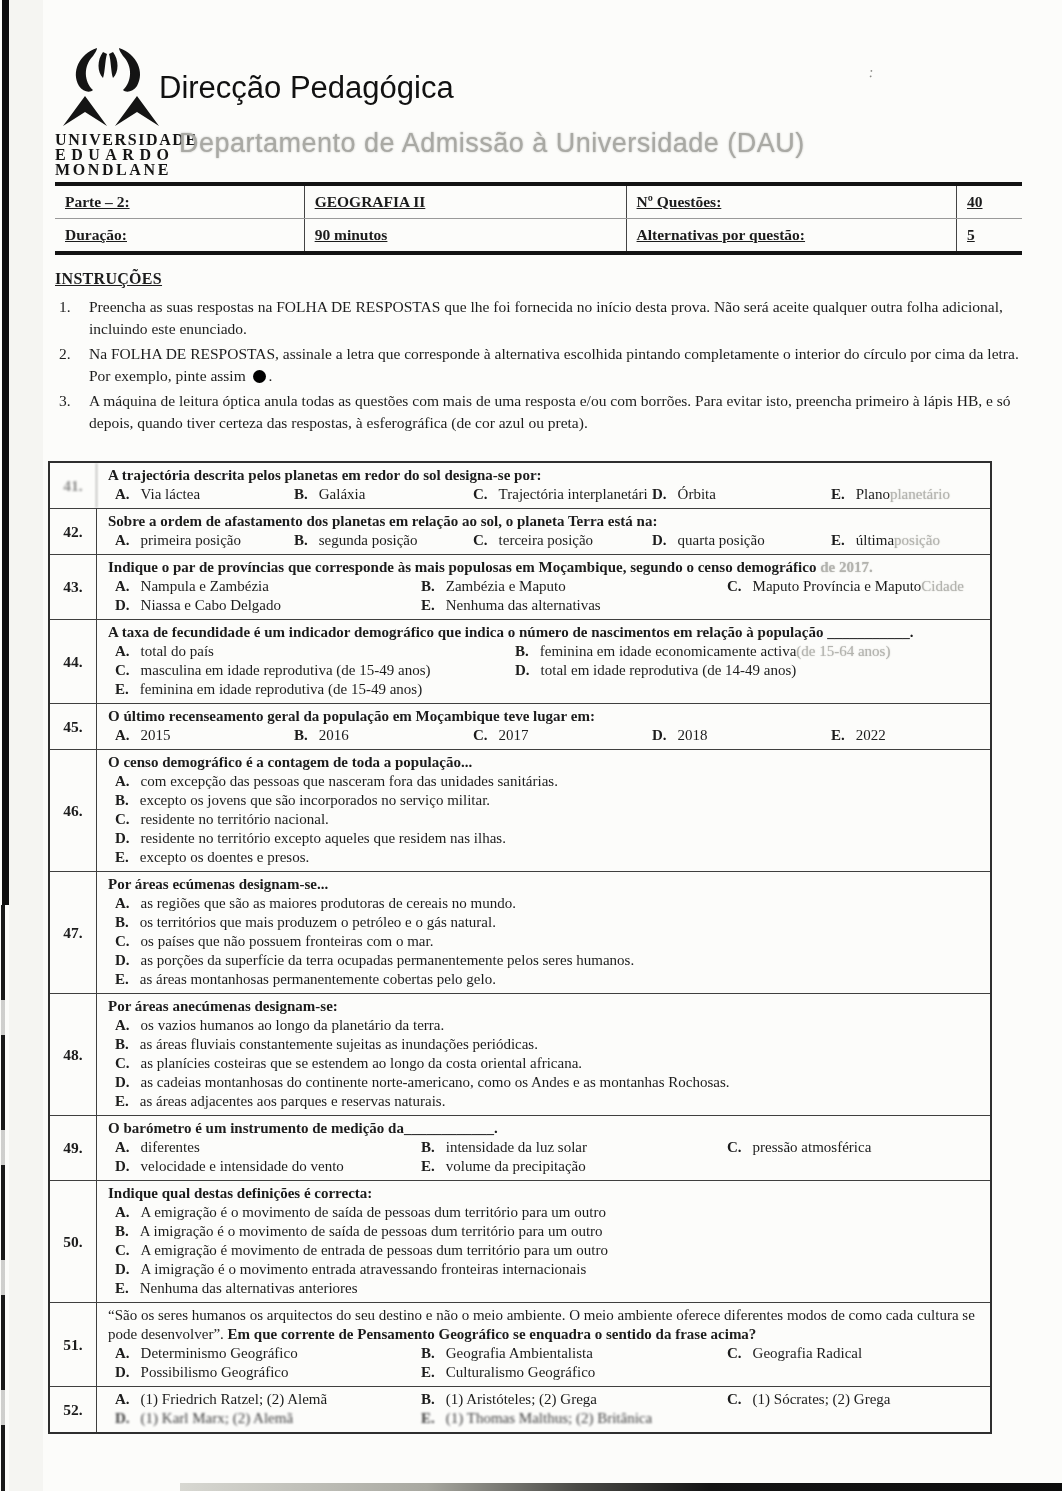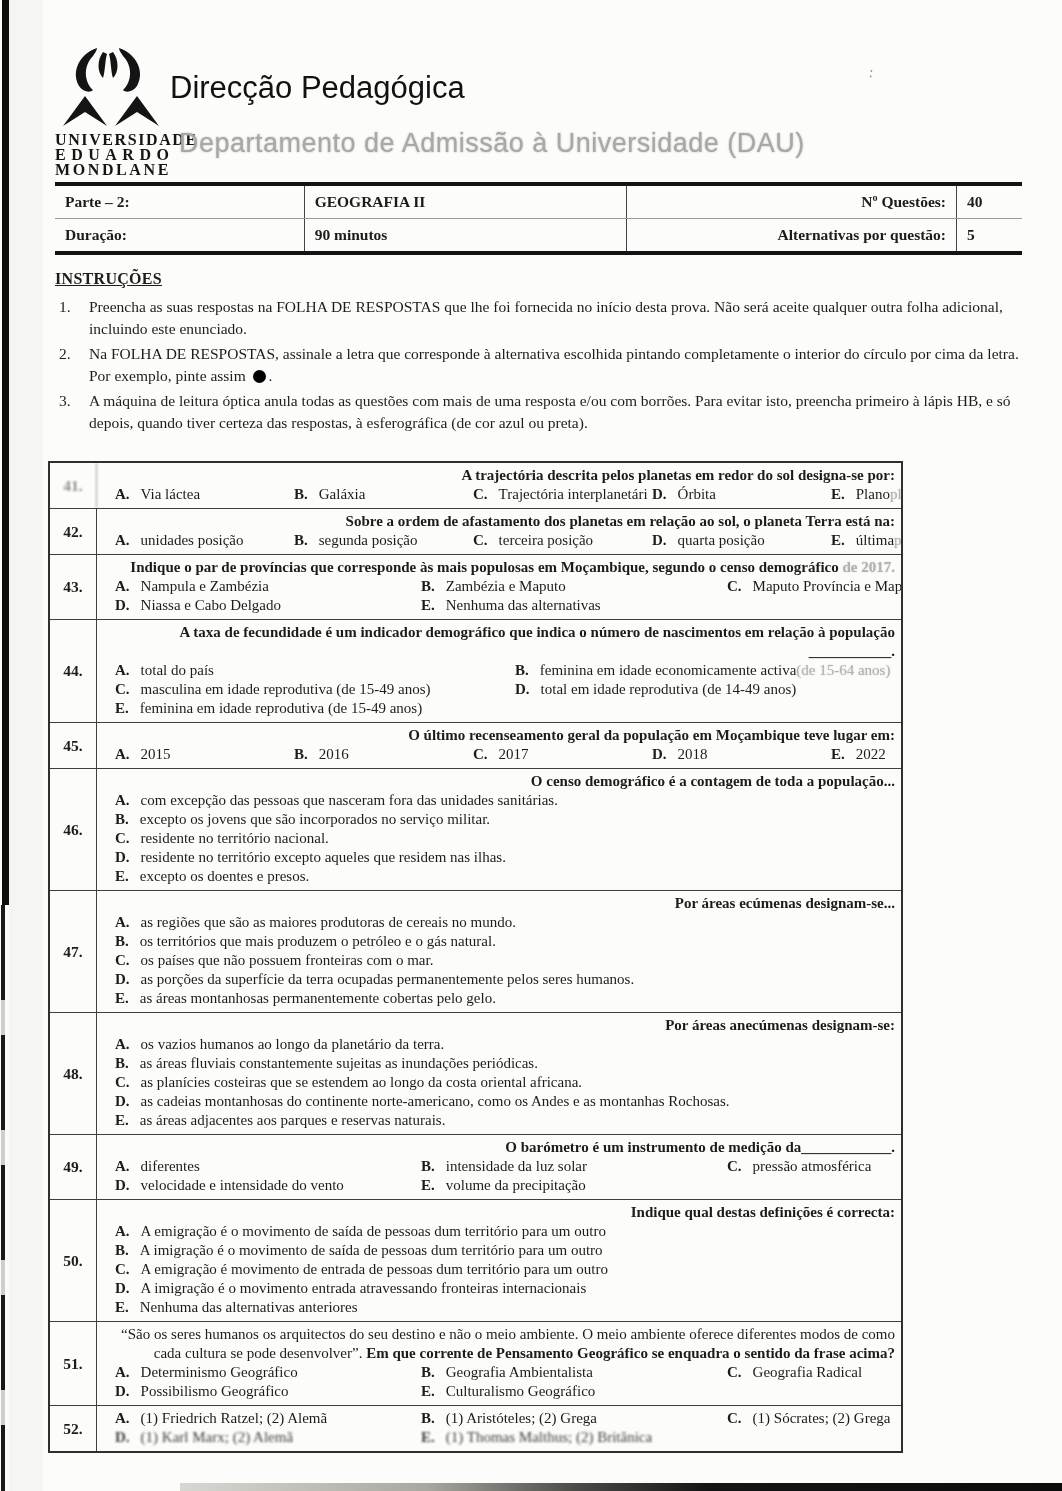--- a/index.html
+++ b/index.html
@@ -16,45 +16,45 @@
               background:linear-gradient(90deg,#d8d8d2 0,#a8a8a0 28%,#4a4a46 45%,#141414 60%,#0c0c0c 100%);}
   .content{position:absolute;left:55px;top:46px;width:967px;}
   
   .hdr{position:relative;height:136px;}
   .logo{position:absolute;left:0;top:0;width:112px;}
   .logo svg{display:block;margin:0 auto;}
   .logo-caption{margin-top:4px;font-weight:700;font-size:16px;line-height:15px;color:#151515;}
   .lc1{letter-spacing:1.6px;}
   .lc2{letter-spacing:5.5px;}
   .lc3{letter-spacing:2.6px;}
-  .org-title{position:absolute;left:115px;top:24px;font-family:"Liberation Sans",sans-serif;
+  .org-title{position:absolute;left:104px;top:24px;font-family:"Liberation Sans",sans-serif;
              font-size:31px;color:#111;}
   .org-sub{position:absolute;left:124px;top:82px;font-family:"Liberation Sans",sans-serif;
            font-size:27px;color:#a9a9a4;letter-spacing:.5px;text-shadow:0 0 2px rgba(170,170,165,.9);
            filter:blur(.4px);white-space:nowrap;}
   
   table.info{width:100%;border-collapse:collapse;border-top:4px solid #131313;border-bottom:4px solid #131313;
              font-size:15.5px;font-weight:700;}
-  table.info td{height:32px;border-bottom:1px solid #999;padding:0 10px;vertical-align:middle;}
+  table.info td{height:32px;border-bottom:1px solid #999;padding:0 10px;vertical-align:middle;text-decoration:underline;}
   table.info tr:last-child td{border-bottom:none;}
   td.c1{width:240px;border-right:1.5px solid #444;}
   td.c2{width:315px;border-right:1.5px solid #444;}
-  td.c3{width:325px;text-align:right;border-right:1.5px solid #444;}
+  td.c3{width:325px;text-align:left;border-right:1.5px solid #444;}
   td.c4{width:47px;}
   
   .ins-title{margin-top:15px;text-align:left;font-weight:700;font-size:16px;text-decoration:underline;
              letter-spacing:.3px;}
   .ins-list{margin-top:8px;}
   .ins-item{display:flex;font-size:15.5px;line-height:21.5px;margin-bottom:4px;}
   .ins-num{width:30px;min-width:30px;padding-left:4px;}
   .ins-text{flex:1;}
   .dot{display:inline-block;width:13px;height:13px;background:#000;border-radius:50%;
        margin:0 3px;vertical-align:-2px;}
   
-  .q-table{margin-left:-7px;margin-top:28px;width:855px;border:2px solid #2f2f2f;box-sizing:border-box;text-align:right;}
+  .q-table{margin-left:-7px;margin-top:28px;width:944px;border:2px solid #2f2f2f;box-sizing:border-box;}
   .q-row{display:flex;border-top:1.5px solid #3f3f3f;}
   .q-row:first-child{border-top:none;}
   .q-num{width:46px;min-width:46px;border-right:1.5px solid #3f3f3f;display:flex;align-items:center;
          justify-content:center;font-weight:700;font-size:15.5px;}
   .q-num.smudged{opacity:.5;filter:blur(1px);}
   .q-body{flex:1;padding:3px 6px 4px 11px;overflow:hidden;}
   .q-stem{font-weight:700;font-size:15px;line-height:19px;}
   .q-stem .pre{font-weight:400;}
   .q-line{display:flex;flex-wrap:nowrap;padding-left:7px;font-size:15px;line-height:19px;}
   .opt{display:flex;white-space:nowrap;overflow:hidden;}
@@ -162,21 +162,21 @@
             </div>
           </div>
         </div>
         <div class="q-row">
           <div class="q-num">42.</div>
           <div class="q-body">
             <div class="q-stem"><span>Sobre a ordem de afastamento dos planetas em relação ao sol, o planeta Terra está na:</span></div>
             <div class="q-line cols5">
               <span class="opt">
                 <span class="lbl">A.</span>
-                <span class="otx">unidades posição</span>
+                <span class="otx">primeira posição</span>
               </span>
               <span class="opt">
                 <span class="lbl">B.</span>
                 <span class="otx">segunda posição</span>
               </span>
               <span class="opt">
                 <span class="lbl">C.</span>
                 <span class="otx">terceira posição</span>
               </span>
               <span class="opt">

